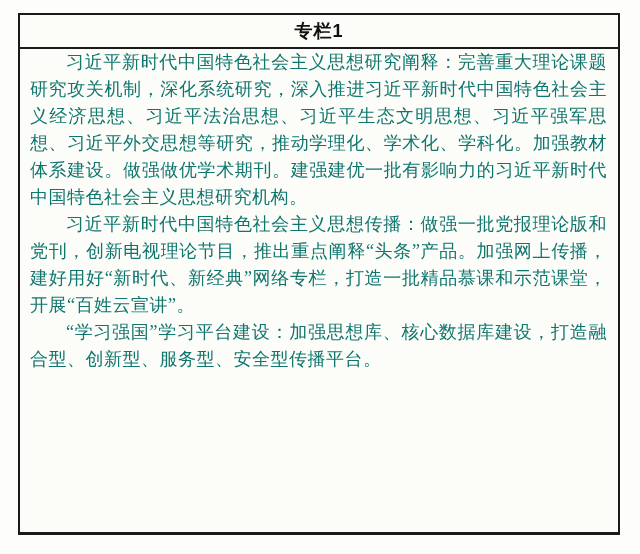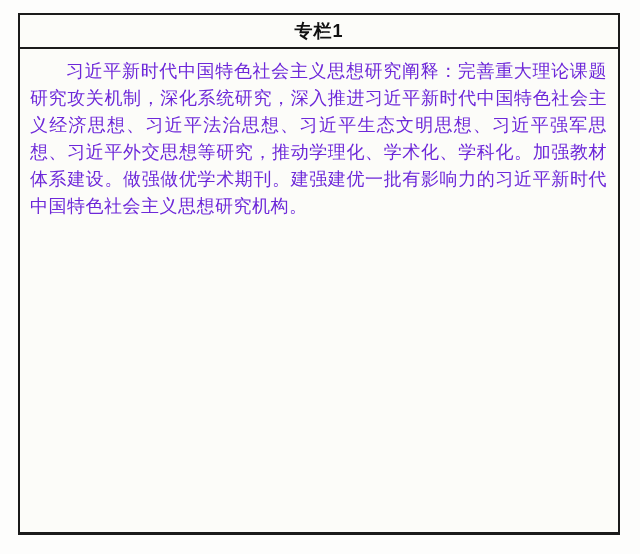--- a/index.html
+++ b/index.html
@@ -35,36 +35,38 @@
     justify-content: center;
     gap: 28px;
     font-family: "Liberation Sans", "DejaVu Sans", sans-serif;
     font-weight: bold;
     font-size: 18px;
     letter-spacing: 1px;
     color: #111111;
   }
   .panel-body {
     box-sizing: border-box;
-    padding: 9px 11px 0 10px;
+    padding: 0 11px 0 10px;
     font-size: 18px;
     line-height: 27px;
     letter-spacing: 0.5px;
     text-align: justify;
-    color: #6d28d9;
+    color: #0f766e;
   }
   .panel-body p {
     margin: 0;
     padding: 0;
     text-indent: 2em;
   }
 </style>
 </head>
 <body>
 
 <div class="panel">
   <div class="panel-title">
     <span>专栏1</span>
   </div>
   <div class="panel-body">
     <p>习近平新时代中国特色社会主义思想研究阐释：完善重大理论课题研究攻关机制，深化系统研究，深入推进习近平新时代中国特色社会主义经济思想、习近平法治思想、习近平生态文明思想、习近平强军思想、习近平外交思想等研究，推动学理化、学术化、学科化。加强教材体系建设。做强做优学术期刊。建强建优一批有影响力的习近平新时代中国特色社会主义思想研究机构。</p>
+    <p>习近平新时代中国特色社会主义思想传播：做强一批党报理论版和党刊，创新电视理论节目，推出重点阐释“头条”产品。加强网上传播，建好用好“新时代、新经典”网络专栏，打造一批精品慕课和示范课堂，开展“百姓云宣讲”。</p>
+    <p>“学习强国”学习平台建设：加强思想库、核心数据库建设，打造融合型、创新型、服务型、安全型传播平台。</p>
   </div>
 </div>
 
 </body></html>

